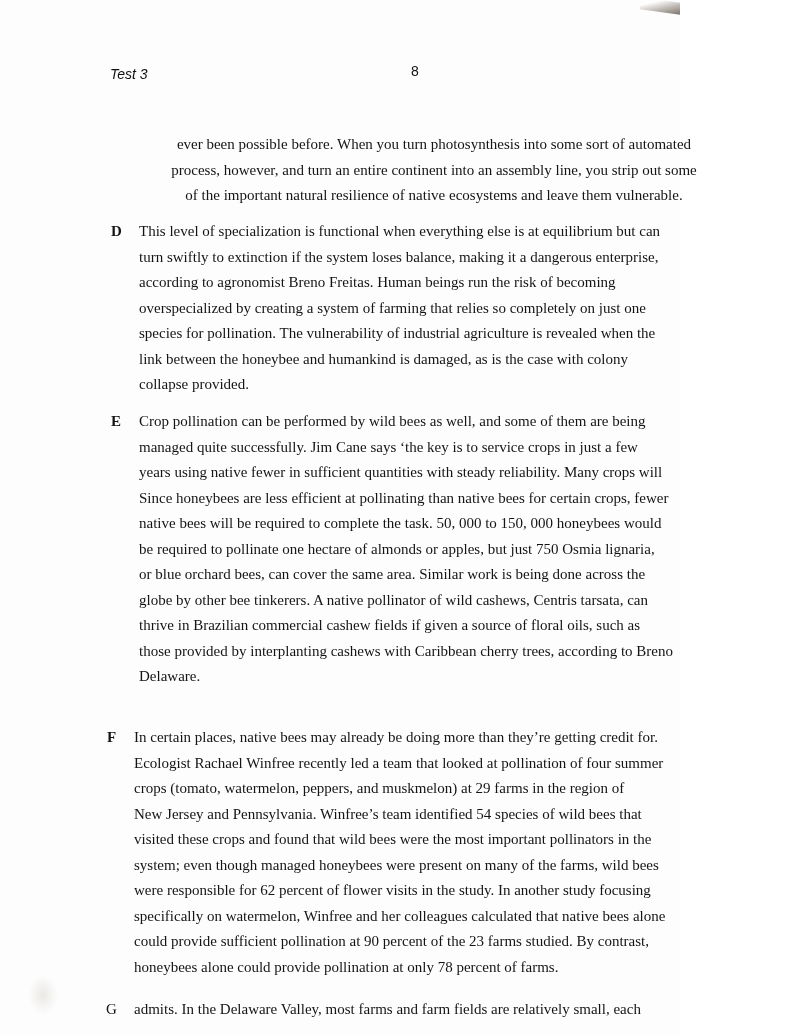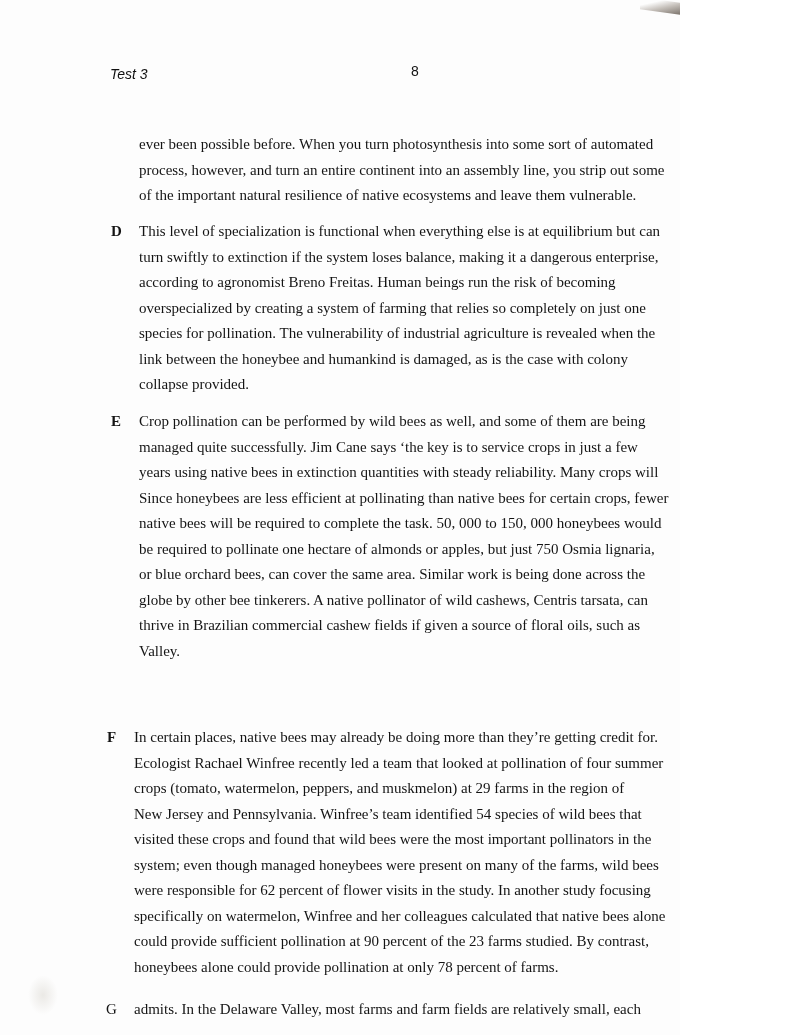--- a/index.html
+++ b/index.html
@@ -81,49 +81,50 @@
 </head>
 <body>
 
 <div class="page">
   <div class="corner-mark"></div>
   <div class="smudge"></div>
 
   <div class="header-left">Test 3</div>
   <div class="header-page">8</div>
 
-  <div class="para body-text" style="left:139px; top:132px;">
+  <div class="para body-text" style="left:139px; top:132px;text-align:center;">
     <span class="line">ever been possible before.  When you turn photosynthesis into some sort of automated</span>
     <span class="line">process, however, and turn an entire continent into an assembly line, you strip out some</span>
     <span class="line">of the important natural resilience of native ecosystems and leave them vulnerable.</span>
   </div>
 
   <div class="para body-text" style="left:139px; top:219px;">
     <span class="letter" style="left:-28px; top:0;">D</span>
     <span class="line">This level of specialization is functional when everything else is at equilibrium but can</span>
     <span class="line">turn swiftly to extinction if the system loses balance, making it a dangerous enterprise,</span>
     <span class="line">according to agronomist Breno Freitas.  Human beings run the risk of becoming</span>
     <span class="line">overspecialized by creating a system of farming that relies so completely on just one</span>
     <span class="line">species for pollination.  The vulnerability of industrial agriculture is revealed when the</span>
     <span class="line">link between the honeybee and humankind is damaged, as is the case with colony</span>
     <span class="line">collapse provided.</span>
   </div>
 
   <div class="para body-text" style="left:139px; top:409px;">
     <span class="letter" style="left:-28px; top:0;">E</span>
     <span class="line">Crop pollination can be performed by wild bees as well, and some of them are being</span>
     <span class="line">managed quite successfully.  Jim Cane says ‘the key is to service crops in just a few</span>
-    <span class="line">years using native bees in extinction quantities with steady reliability.  Many crops will</span>
+    <span class="line">years using native fewer in sufficient quantities with steady reliability.  Many crops will</span>
     <span class="line">Since honeybees are less efficient at pollinating than native bees for certain crops, fewer</span>
     <span class="line">native bees will be required to complete the task.  50, 000 to 150, 000 honeybees would</span>
     <span class="line">be required to pollinate one hectare of almonds or apples, but just 750 Osmia lignaria,</span>
     <span class="line">or blue orchard bees, can cover the same area.  Similar work is being done across the</span>
     <span class="line">globe by other bee tinkerers.  A native pollinator of wild cashews, Centris tarsata, can</span>
     <span class="line">thrive in Brazilian commercial cashew fields if given a source of floral oils, such as</span>
-    <span class="line">Valley.</span>
+    <span class="line">those provided by interplanting cashews with Caribbean cherry trees, according to Breno</span>
+    <span class="line">Delaware.</span>
   </div>
 
   <div class="para body-text" style="left:134px; top:725px;">
     <span class="letter" style="left:-27px; top:0;">F</span>
     <span class="line">In certain places, native bees may already be doing more than they’re getting credit for.</span>
     <span class="line">Ecologist Rachael Winfree recently led a team that looked at pollination of four summer</span>
     <span class="line">crops (tomato, watermelon, peppers, and muskmelon) at 29 farms in the region of</span>
     <span class="line">New Jersey and Pennsylvania.  Winfree’s team identified 54 species of wild bees that</span>
     <span class="line">visited these crops and found that wild bees were the most important pollinators in the</span>
     <span class="line">system; even though managed honeybees were present on many of the farms, wild bees</span>

